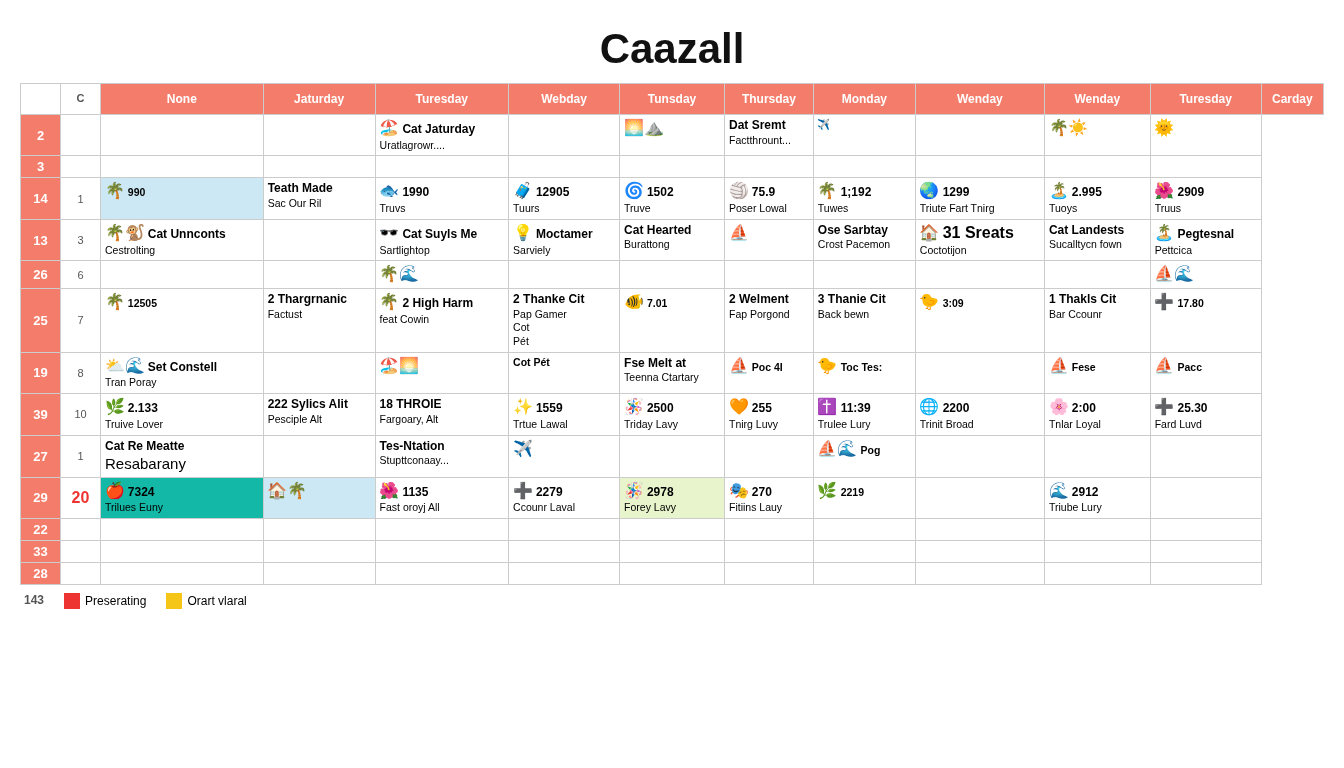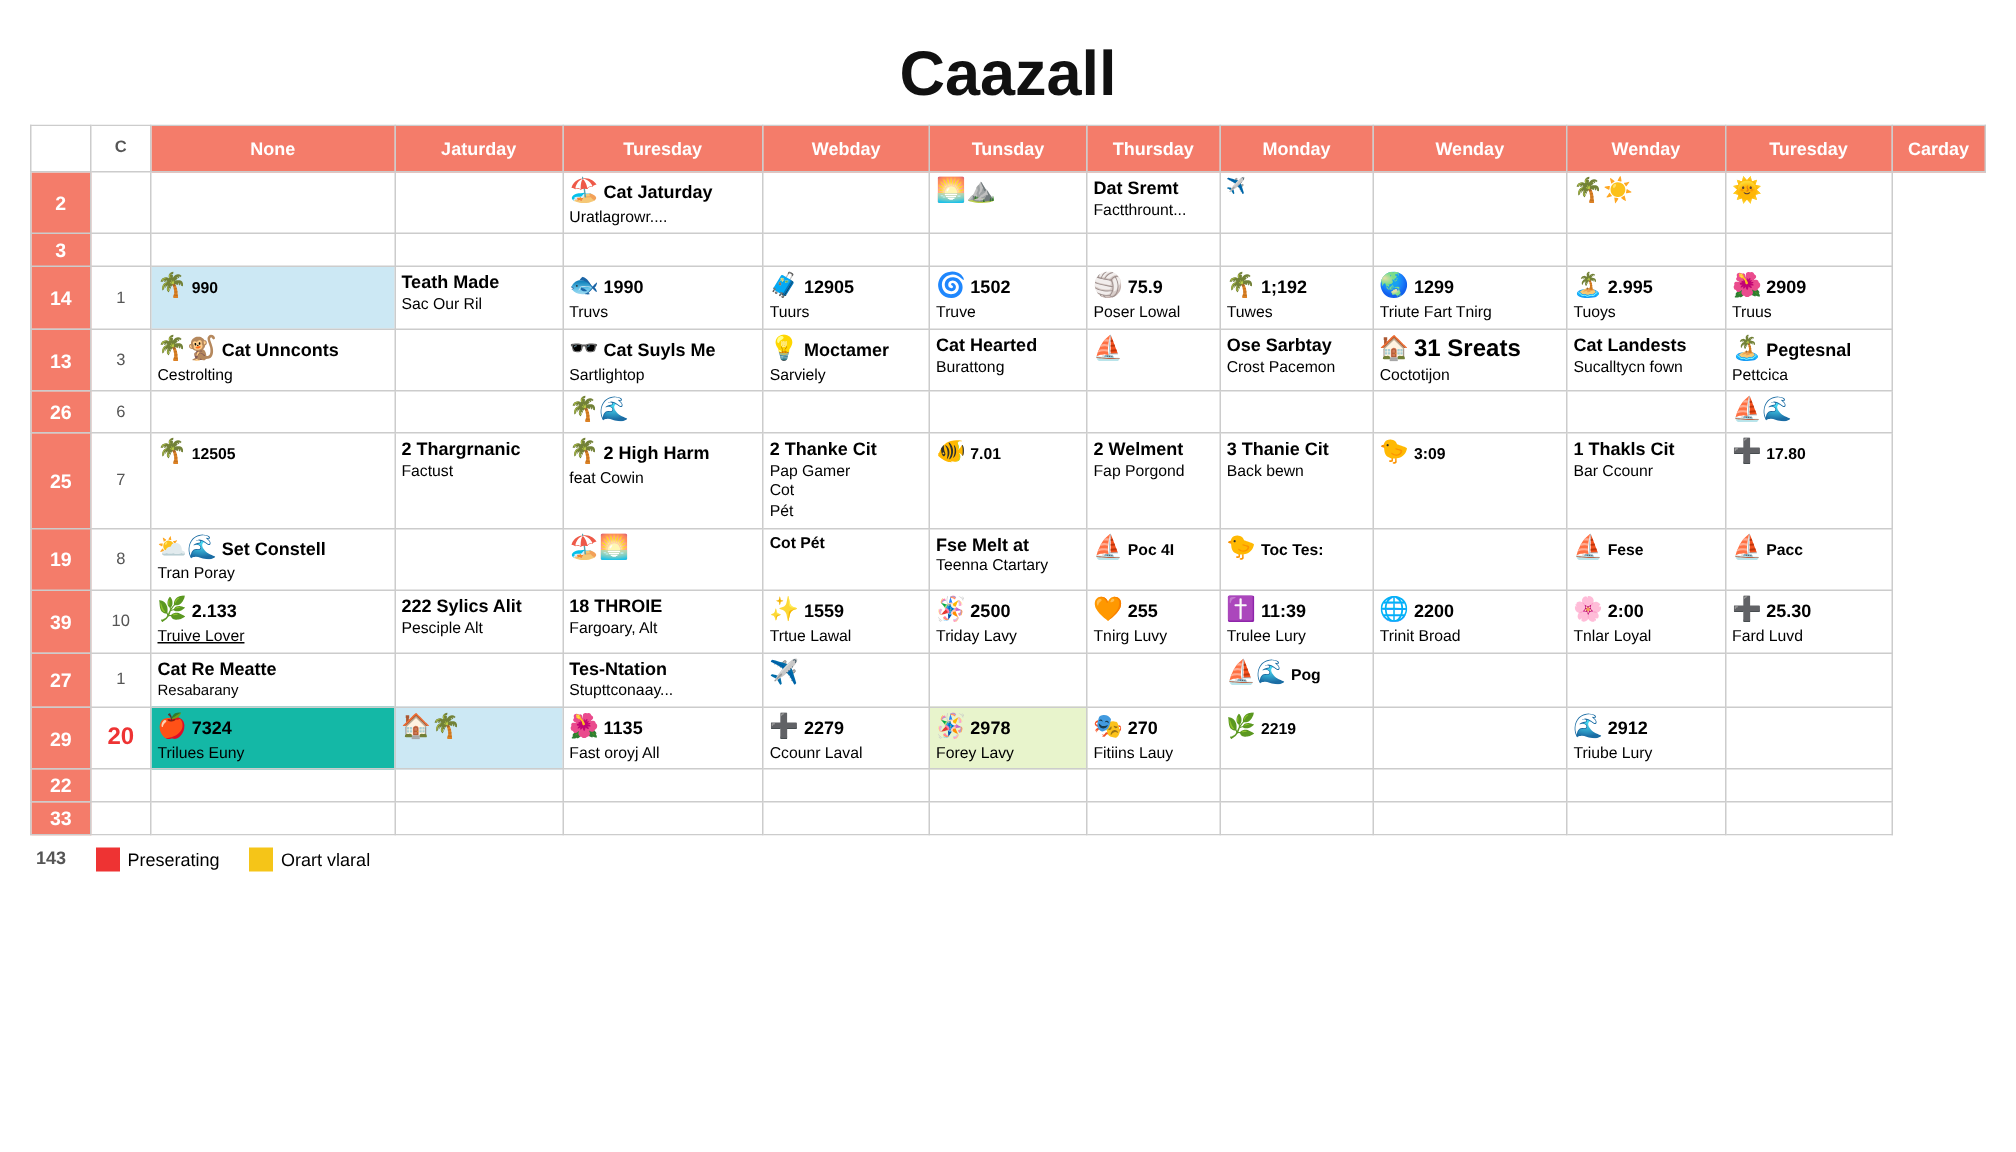--- a/index.html
+++ b/index.html
@@ -201,35 +201,35 @@
           <td class="data-cell"><span style="font-size:12px;font-weight:bold;">Fse Melt at</span><br><span style="font-size:10.5px;">Teenna Ctartary</span></td>
           <td class="data-cell"><span class="emoji">⛵</span> <span style="font-size:10.5px;font-weight:bold;">Poc 4I</span></td>
           <td class="data-cell"><span class="emoji">🐤</span> <span style="font-size:10.5px;font-weight:bold;">Toc Tes:</span></td>
           <td class="data-cell"></td>
           <td class="data-cell"><span class="emoji">⛵</span> <span style="font-size:10.5px;font-weight:bold;">Fese</span></td>
           <td class="data-cell"><span class="emoji">⛵</span> <span style="font-size:10.5px;font-weight:bold;">Pacc</span></td>
         </tr>
         <tr>
           <td class="row-num">39</td>
           <td class="col-c">10</td>
-          <td class="data-cell"><span class="emoji">🌿</span> <span style="font-size:12px;font-weight:bold;">2.133</span><br><span style="font-size:10.5px;text-decoration:underline;">Truive Lover</span></td>
+          <td class="data-cell"><span class="emoji">🌿</span> <span style="font-size:12px;font-weight:bold;">2.133</span><br><span style="font-size:10.5px;">Truive Lover</span></td>
           <td class="data-cell"><span style="font-size:12px;font-weight:bold;">222 Sylics Alit</span><br><span style="font-size:10.5px;">Pesciple Alt</span></td>
           <td class="data-cell"><span style="font-size:12px;font-weight:bold;">18 THROIE</span><br><span style="font-size:10.5px;">Fargoary, Alt</span></td>
           <td class="data-cell"><span class="emoji">✨</span> <span style="font-size:12px;font-weight:bold;">1559</span><br><span style="font-size:10.5px;">Trtue Lawal</span></td>
           <td class="data-cell"><span class="emoji">🪅</span> <span style="font-size:12px;font-weight:bold;">2500</span><br><span style="font-size:10.5px;">Triday Lavy</span></td>
           <td class="data-cell"><span class="emoji">🧡</span> <span style="font-size:12px;font-weight:bold;">255</span><br><span style="font-size:10.5px;">Tnirg Luvy</span></td>
           <td class="data-cell"><span class="emoji">✝️</span> <span style="font-size:12px;font-weight:bold;">11:39</span><br><span style="font-size:10.5px;">Trulee Lury</span></td>
           <td class="data-cell"><span class="emoji">🌐</span> <span style="font-size:12px;font-weight:bold;">2200</span><br><span style="font-size:10.5px;">Trinit Broad</span></td>
           <td class="data-cell"><span class="emoji">🌸</span> <span style="font-size:12px;font-weight:bold;">2:00</span><br><span style="font-size:10.5px;">Tnlar Loyal</span></td>
           <td class="data-cell"><span class="emoji">➕</span> <span style="font-size:12px;font-weight:bold;">25.30</span><br><span style="font-size:10.5px;">Fard Luvd</span></td>
         </tr>
         <tr>
           <td class="row-num">27</td>
           <td class="col-c">1</td>
-          <td class="data-cell"><span style="font-size:12px;font-weight:bold;">Cat Re Meatte</span><br><span style="font-size:10px;text-align:right;">Resabarany</span></td>
+          <td class="data-cell"><span style="font-size:12px;font-weight:bold;">Cat Re Meatte</span><br><span style="font-size:15px;text-align:right;">Resabarany</span></td>
           <td class="data-cell"></td>
           <td class="data-cell"><span style="font-size:12px;font-weight:bold;">Tes-Ntation</span><br><span style="font-size:10.5px;">Stupttconaay...</span></td>
           <td class="data-cell"><span class="emoji">✈️</span> </td>
           <td class="data-cell"></td>
           <td class="data-cell"></td>
           <td class="data-cell"><span class="emoji">⛵🌊</span> <span style="font-size:10.5px;font-weight:bold;">Pog</span></td>
           <td class="data-cell"></td>
           <td class="data-cell"></td>
           <td class="data-cell"></td>
         </tr>
@@ -256,20 +256,34 @@
           <td class="data-cell"></td>
           <td class="data-cell"></td>
           <td class="data-cell"></td>
           <td class="data-cell"></td>
           <td class="data-cell"></td>
           <td class="data-cell"></td>
           <td class="data-cell"></td>
         </tr>
         <tr>
           <td class="row-num">33</td>
+          <td class="col-c"></td>
+          <td class="data-cell"></td>
+          <td class="data-cell"></td>
+          <td class="data-cell"></td>
+          <td class="data-cell"></td>
+          <td class="data-cell"></td>
+          <td class="data-cell"></td>
+          <td class="data-cell"></td>
+          <td class="data-cell"></td>
+          <td class="data-cell"></td>
+          <td class="data-cell"></td>
+        </tr>
+        <tr>
+          <td class="row-num">28</td>
           <td class="col-c"></td>
           <td class="data-cell"></td>
           <td class="data-cell"></td>
           <td class="data-cell"></td>
           <td class="data-cell"></td>
           <td class="data-cell"></td>
           <td class="data-cell"></td>
           <td class="data-cell"></td>
           <td class="data-cell"></td>
           <td class="data-cell"></td>

